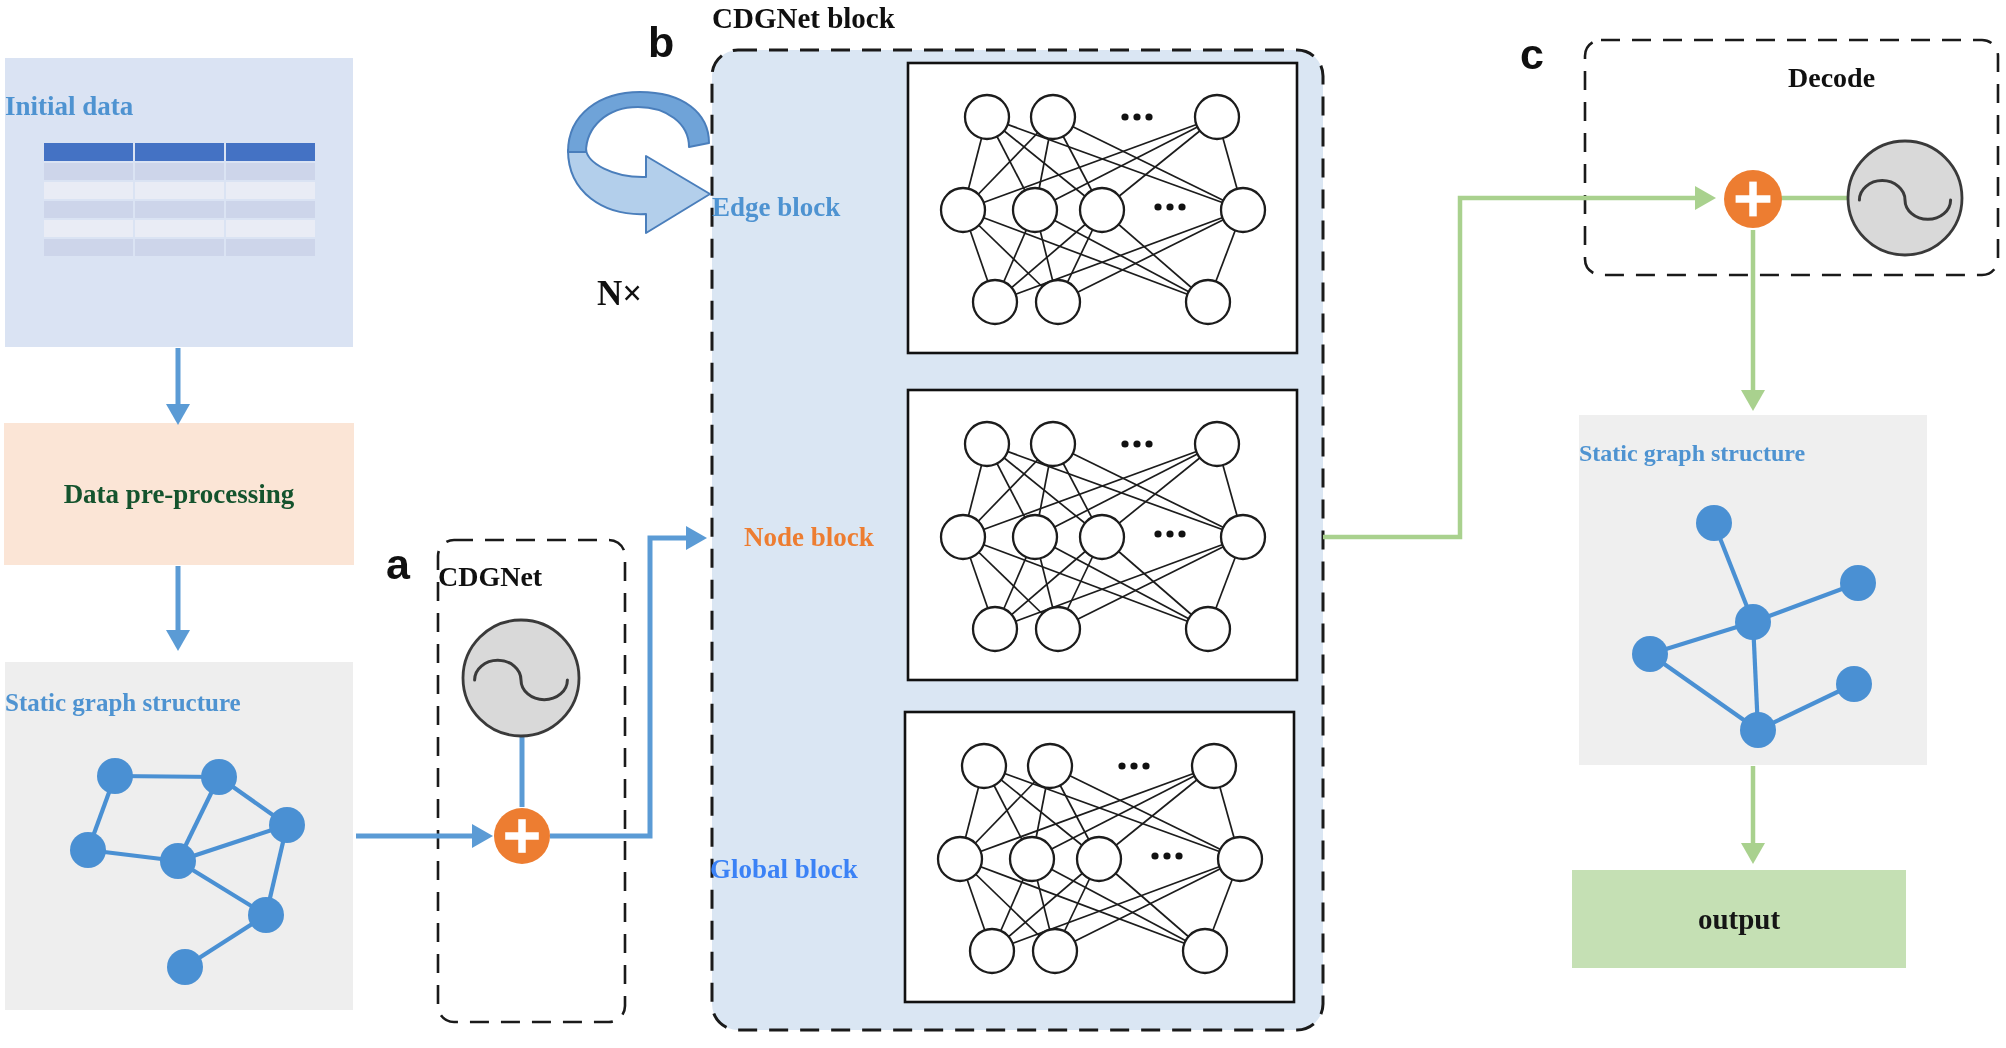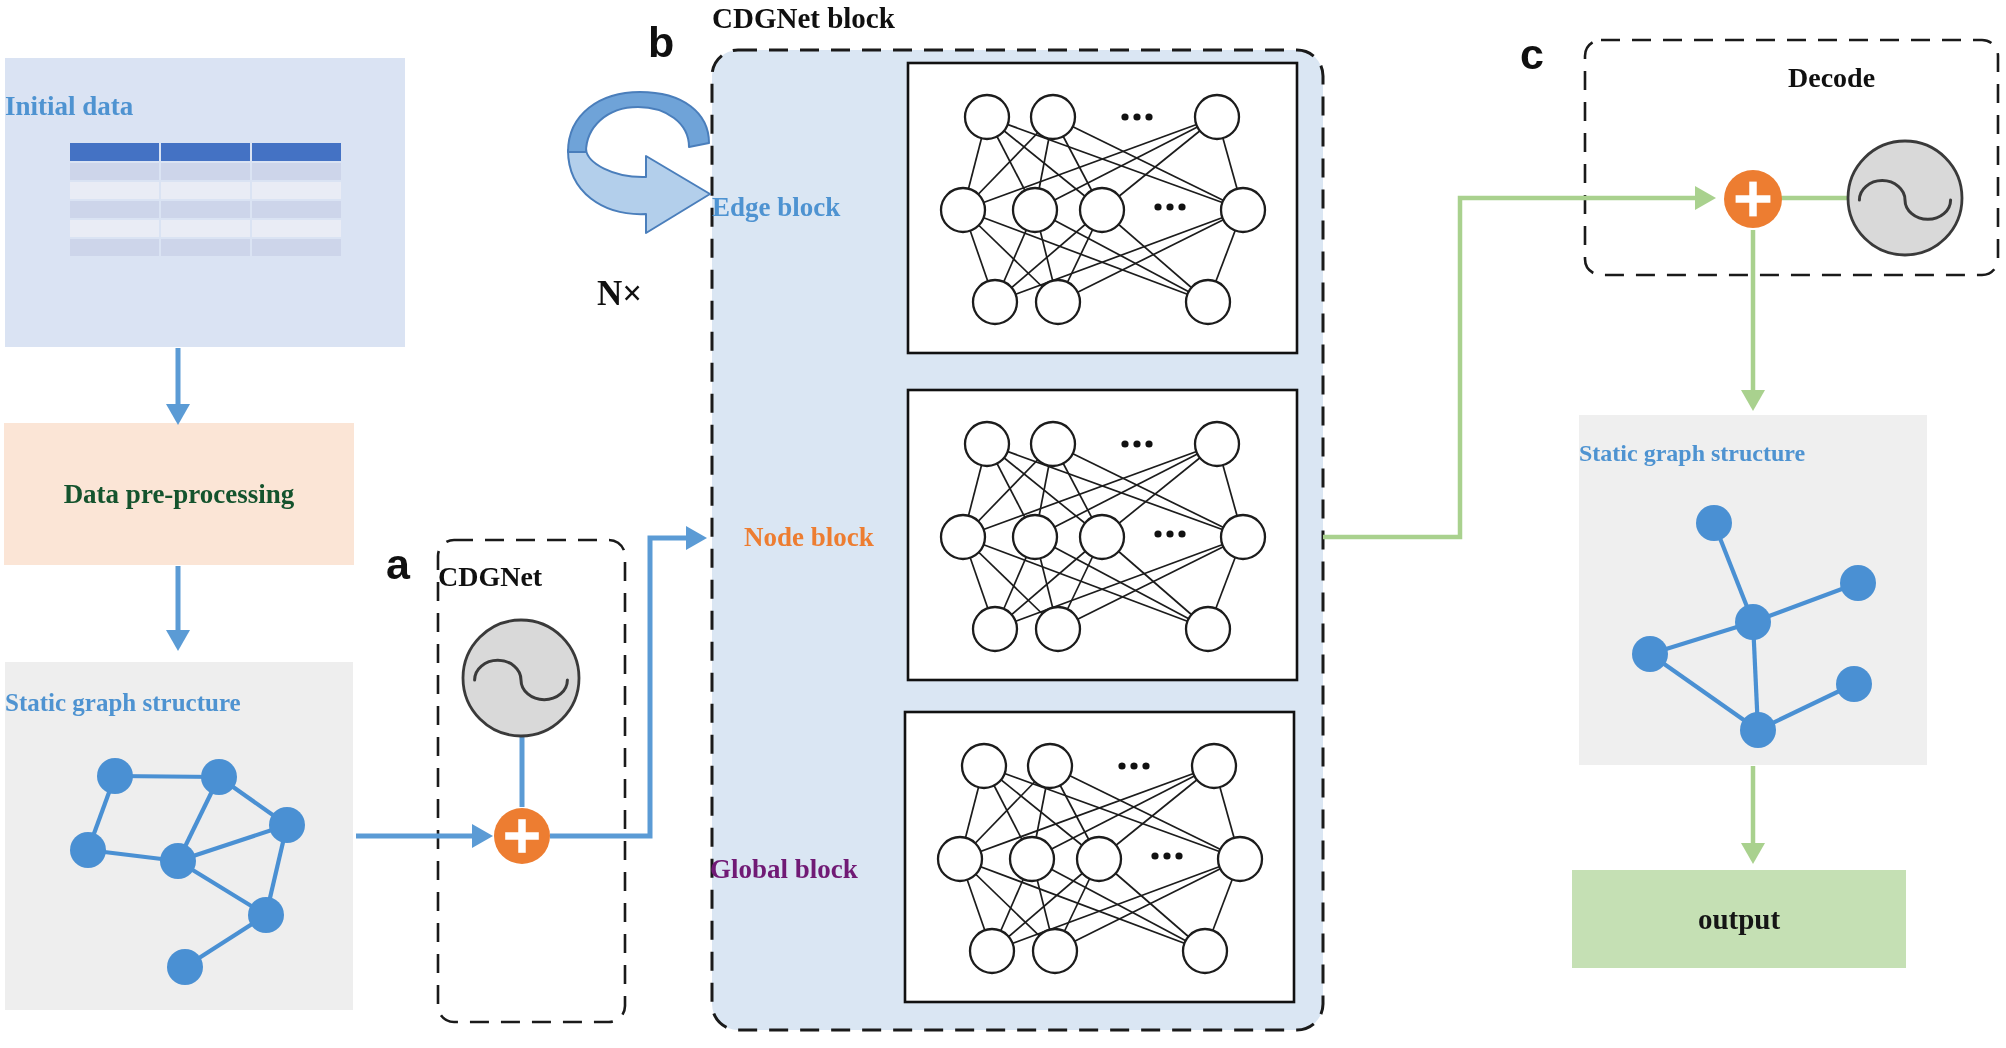--- a/index.html
+++ b/index.html
@@ -4,21 +4,21 @@
 <style>
   html,body{margin:0;padding:0;background:#ffffff;}
   #stage{position:relative;width:2006px;height:1048px;background:#ffffff;overflow:hidden;
          font-family:"Liberation Serif","DejaVu Serif",serif;}
   .serifb{font-family:"Liberation Serif","DejaVu Serif",serif;font-weight:bold;}
   .sansb{font-family:"Liberation Sans","DejaVu Sans",sans-serif;font-weight:bold;}
   .ctr{text-align:left;}
 
   
   .box{position:absolute;z-index:0;box-sizing:border-box;}
-  #initial-data-box{left:5px;top:58px;width:400px;height:289px;background:#dae3f3;}
+  #initial-data-box{left:5px;top:58px;width:348px;height:289px;background:#dae3f3;}
   #initial-title{margin-top:33px;font-size:27px;color:#4e93d1;}
   #pre-box{left:4px;top:423px;width:350px;height:142px;background:#fbe5d6;
            display:flex;align-items:center;justify-content:center;}
   #pre-label{font-size:27px;color:#14532d;}
   #sgl-box{left:5px;top:662px;width:348px;height:348px;background:#eeeeee;}
   #sgl-title{margin-top:27px;font-size:25px;color:#4e93d1;}
   #sgr-box{left:1579px;top:415px;width:348px;height:350px;background:#efefef;}
   #sgr-title{margin-top:25px;font-size:24px;color:#4e93d1;}
   #output-box{left:1572px;top:870px;width:334px;height:98px;background:#c5e0b4;
               display:flex;align-items:center;justify-content:center;}
@@ -290,14 +290,14 @@
 
   <div class="lbl serifb ctr" id="cdgnet-title">CDGNet block</div>
   <div class="lbl sansb" id="label-a">a</div>
   <div class="lbl sansb" id="label-b">b</div>
   <div class="lbl sansb" id="label-c">c</div>
   <div class="lbl serifb" id="nx-label">N×</div>
   <div class="lbl serifb ctr" id="encode-title">CDGNet</div>
   <div class="lbl serifb ctr" id="decode-title">Decode</div>
   <div class="lbl serifb ctr" id="edge-label" style="color: rgb(78, 147, 209);">Edge block</div>
   <div class="lbl serifb ctr" id="node-label" style="color: rgb(237, 125, 49);">Node block</div>
-  <div class="lbl serifb ctr" id="global-label" style="color: #701a75;">Global block</div>
+  <div class="lbl serifb ctr" id="global-label" style="color: #3b82f6;">Global block</div>
 </div>
 
 </body></html>

